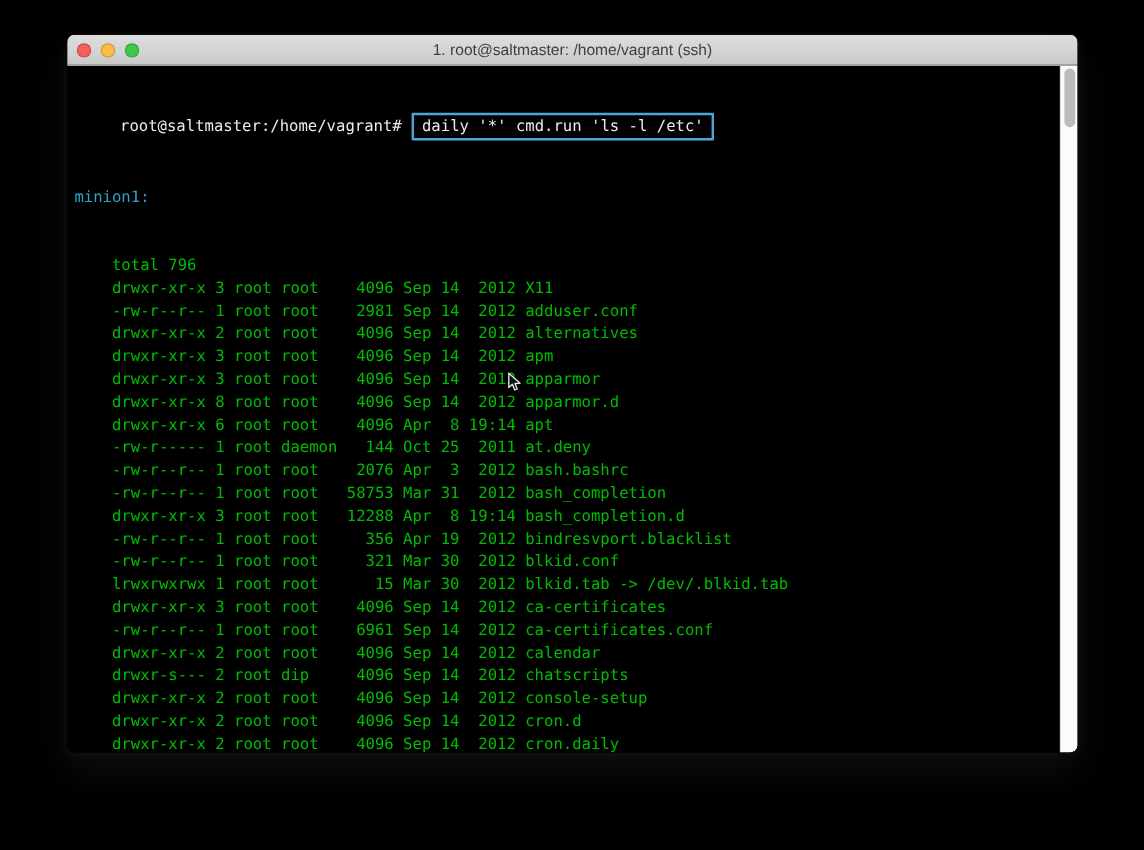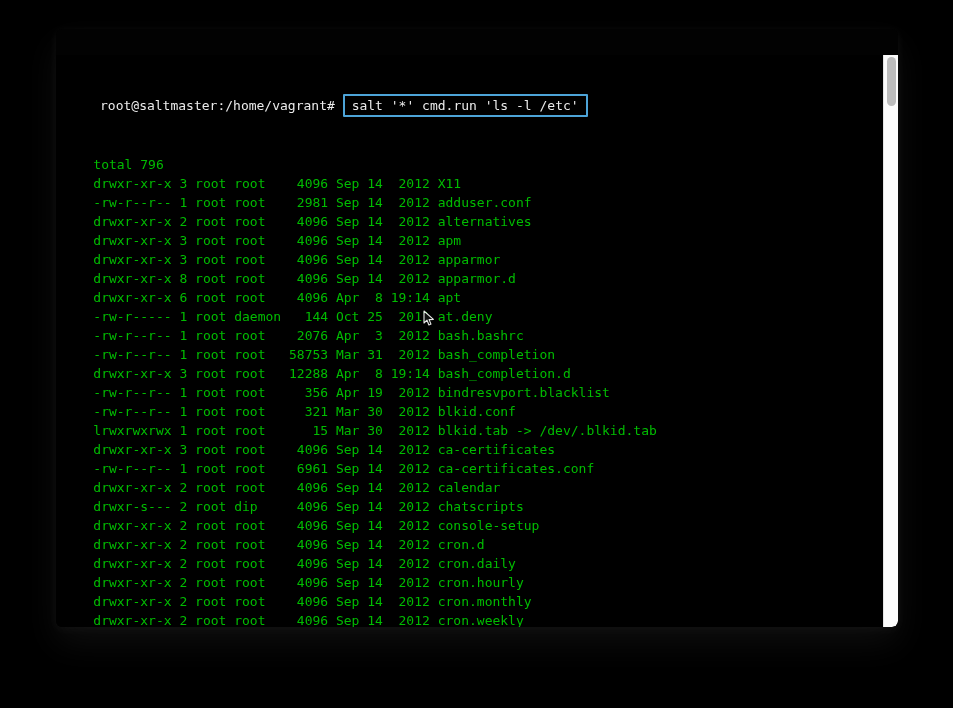--- a/index.html
+++ b/index.html
@@ -104,24 +104,33 @@
 
   
   .pointer { position: absolute; left: 367px; top: 255px; width: 12px; height: 17px; }
 </style>
 </head>
 <body>
 
 <div class="stage">
   <div class="window">
 
+    <div class="titlebar">
+      <div class="traffic">
+        <span class="light" style="background: rgb(242, 96, 90);"></span>
+        <span class="light" style="background: rgb(251, 189, 65);"></span>
+        <span class="light" style="background: rgb(61, 200, 76);"></span>
+      </div>
+      <div class="win-title">1. root@saltmaster: /home/vagrant (ssh)</div>
+    </div>
 
     <div class="content">
       <div class="term">
-        <div class="prompt-line"><span class="prompt-text">root@saltmaster:/home/vagrant# </span><span class="cmd-box">salt '*' cmd.run 'ls -l /etc'</span></div>
+        <div class="prompt-line"><span class="prompt-text">root@saltmaster:/home/vagrant# </span><span class="cmd-box">daily '*' cmd.run 'ls -l /etc'</span></div>
+        <div class="minion-line">minion1:</div>
         <pre class="listing">    total 796
     drwxr-xr-x 3 root root    4096 Sep 14  2012 X11
     -rw-r--r-- 1 root root    2981 Sep 14  2012 adduser.conf
     drwxr-xr-x 2 root root    4096 Sep 14  2012 alternatives
     drwxr-xr-x 3 root root    4096 Sep 14  2012 apm
     drwxr-xr-x 3 root root    4096 Sep 14  2012 apparmor
     drwxr-xr-x 8 root root    4096 Sep 14  2012 apparmor.d
     drwxr-xr-x 6 root root    4096 Apr  8 19:14 apt
     -rw-r----- 1 root daemon   144 Oct 25  2011 at.deny
     -rw-r--r-- 1 root root    2076 Apr  3  2012 bash.bashrc

